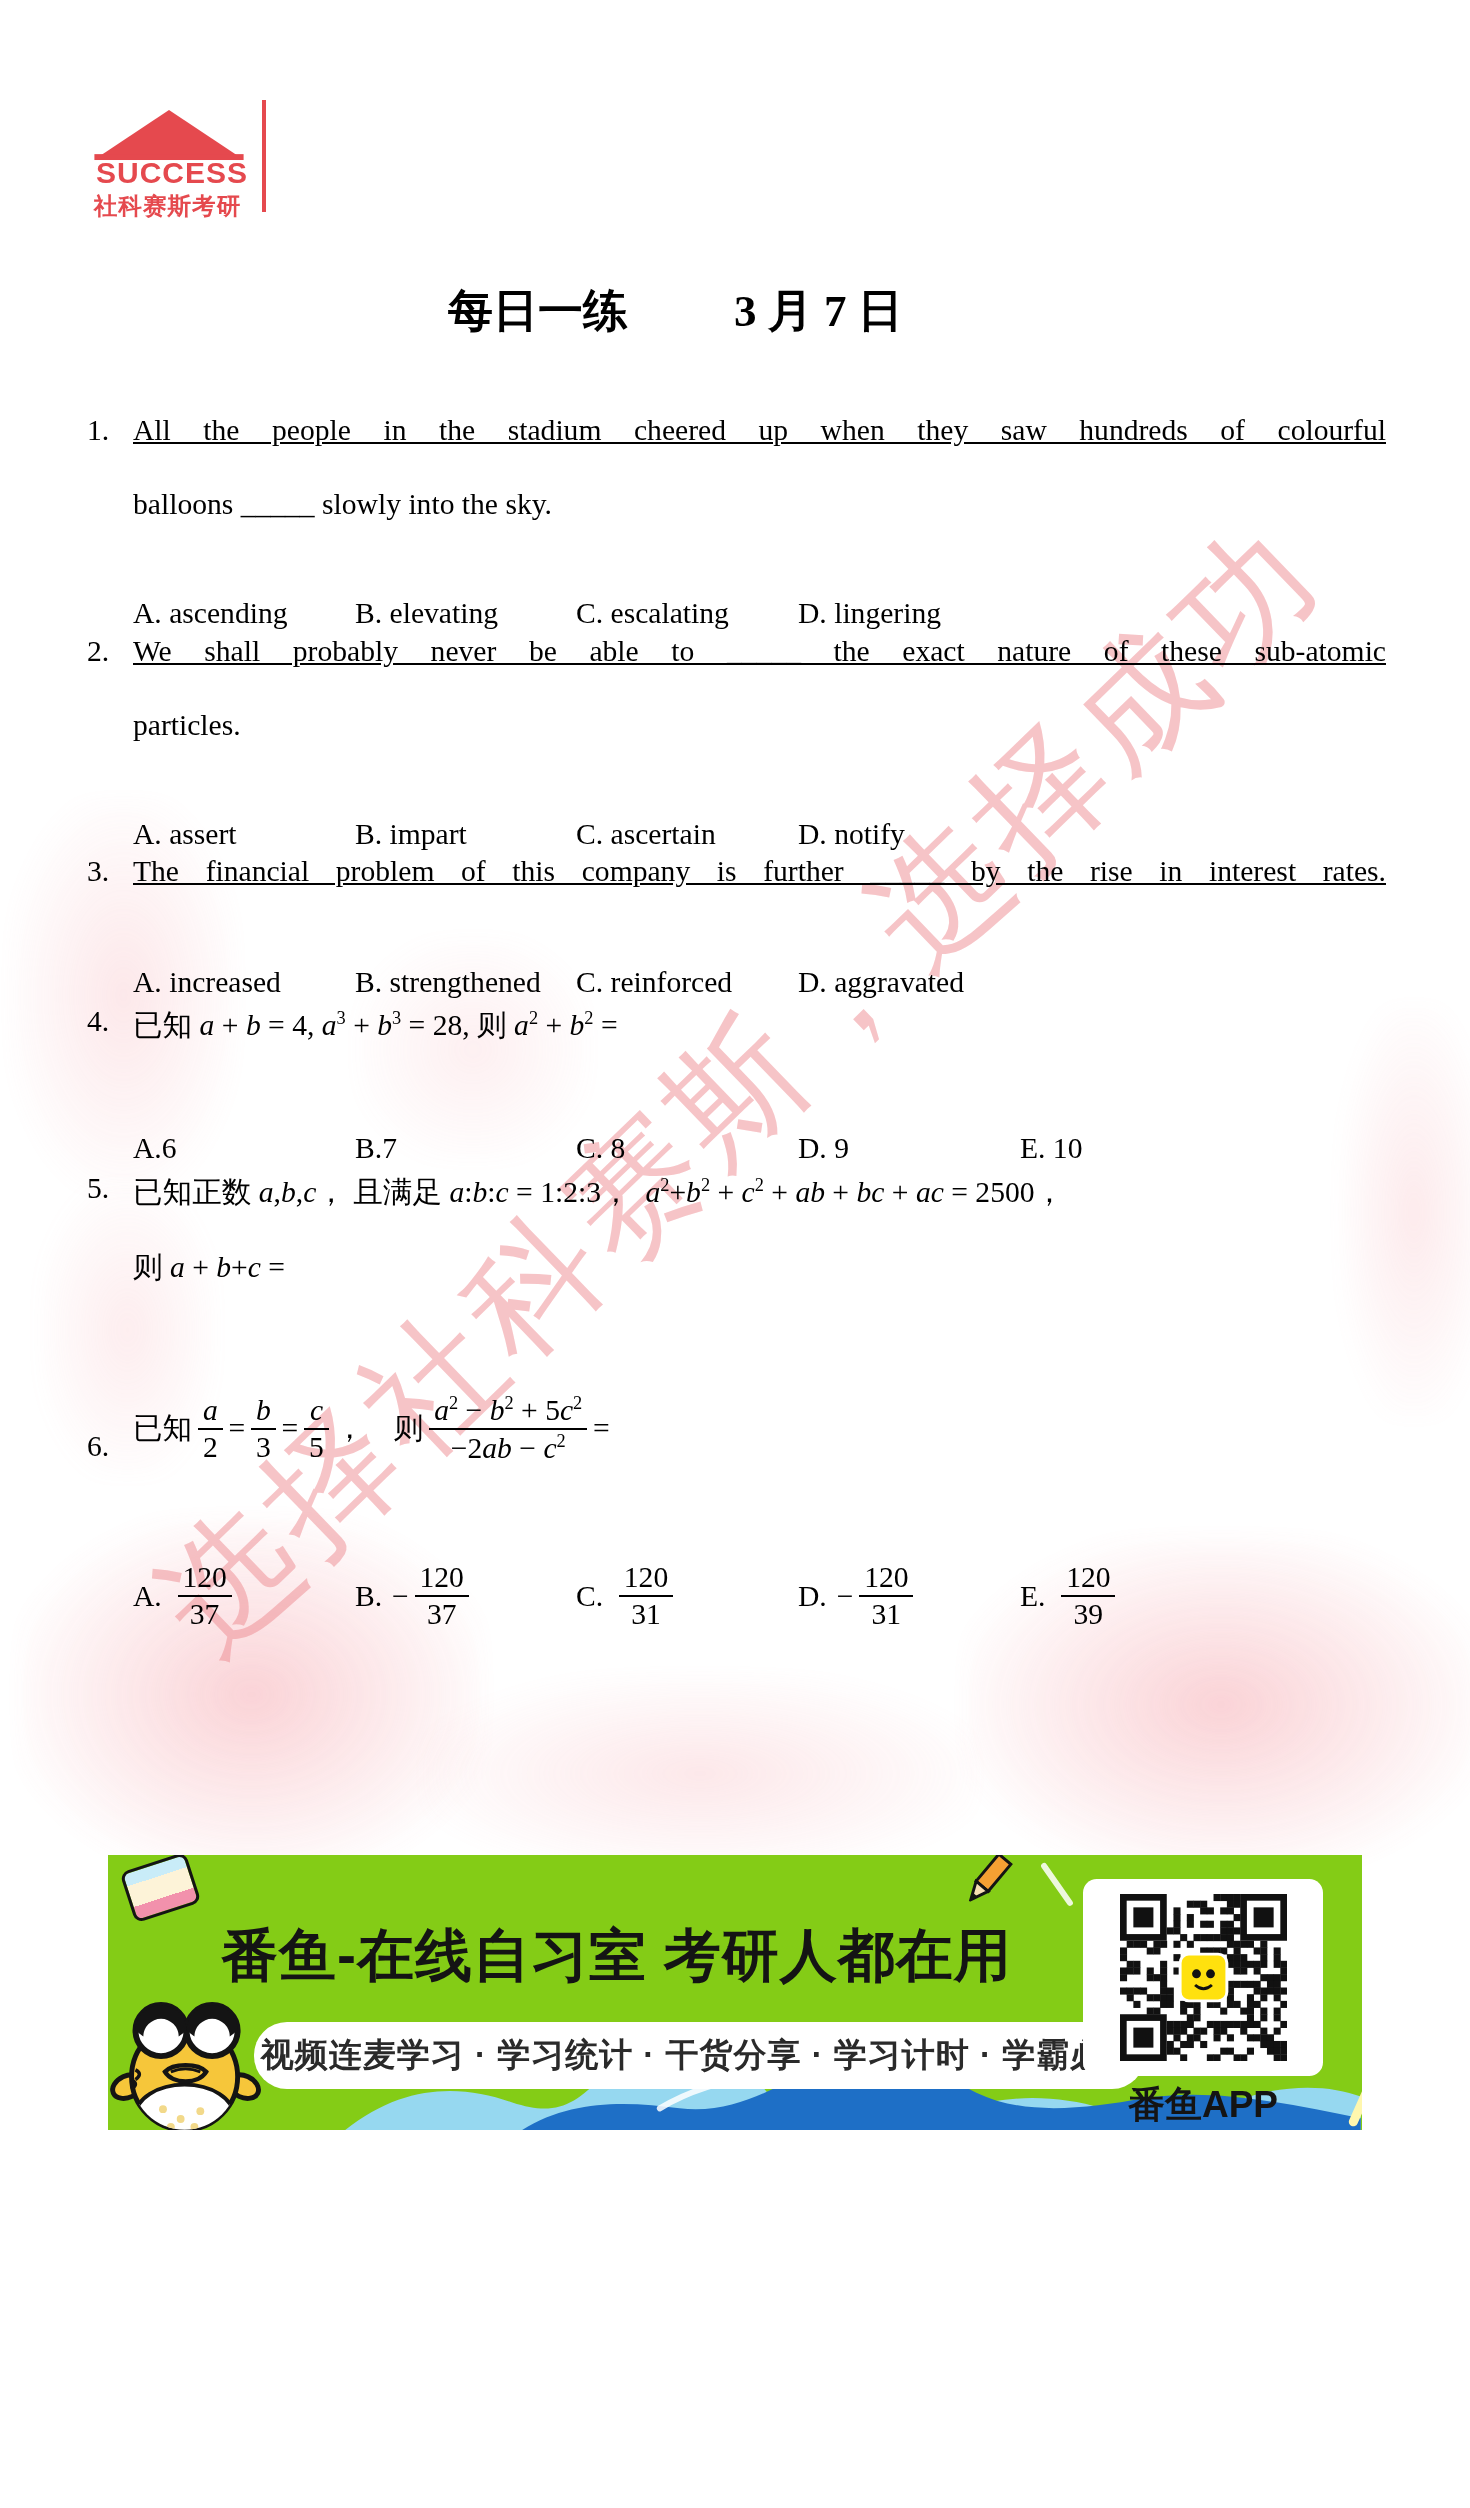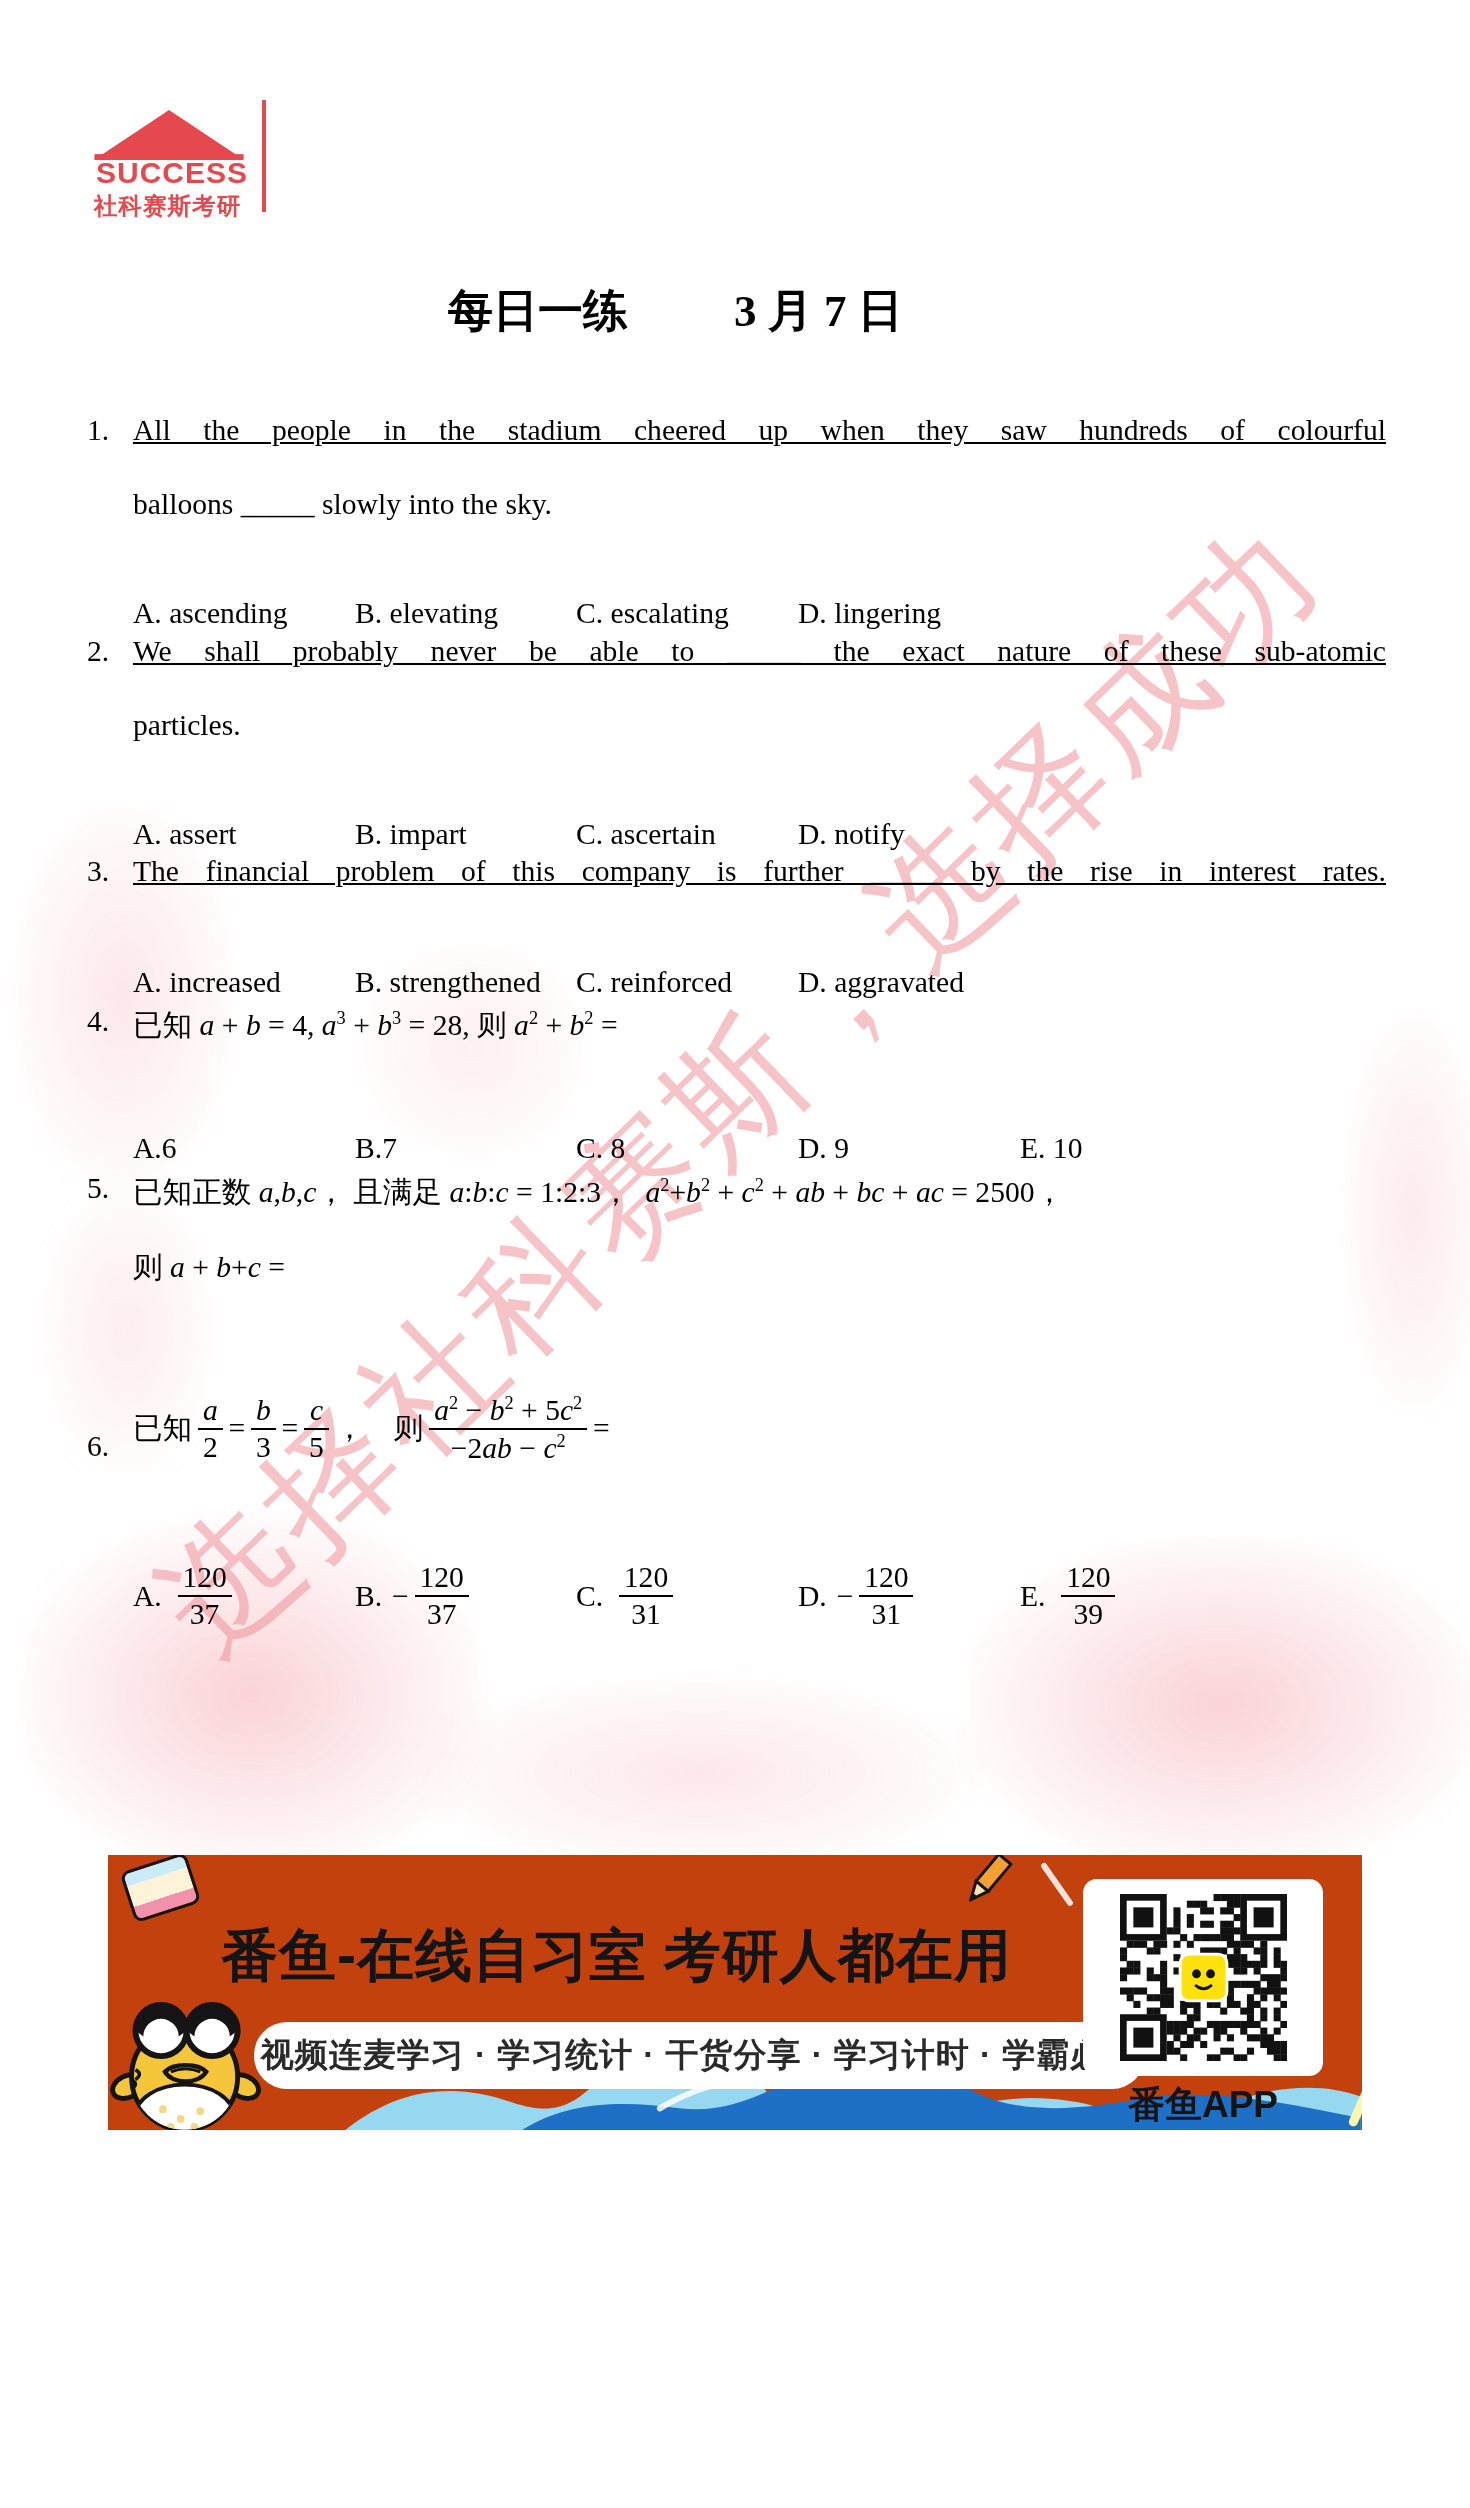--- a/index.html
+++ b/index.html
@@ -175,21 +175,21 @@
     <span class="opt opt6 c3">D. −<span class="fr">
           <span class="nu">120</span>
           <span class="de">31</span>
         </span></span>
     <span class="opt opt6 c4">E. <span class="fr">
           <span class="nu">120</span>
           <span class="de">39</span>
         </span></span>
   </div>
 
-  <div class="banner" style="background: #c2410c;">
+  <div class="banner" style="background: #84cc16;">
 
     <svg class="waves" width="1254" height="116" viewBox="0 0 1273 118">
       <path d="M300,118 C330,96 372,96 402,118 Z" fill="#43bfe3"></path>
       <path d="M240,118 C300,70 360,72 410,90 C450,103 472,96 502,62 C527,30 562,16 602,29 C642,42 662,70 682,96 C702,114 722,118 742,118 Z" fill="#96d8f0"></path>
       <path d="M820,118 C880,82 950,78 1010,96 C1060,110 1092,110 1142,90 C1192,70 1242,72 1273,84 L1273,118 Z" fill="#96d8f0"></path>
       <path d="M420,118 C470,86 530,89 580,96 C640,103 682,70 722,54 C772,36 832,55 882,80 C932,104 992,96 1052,86 C1122,74 1202,92 1273,106 L1273,118 Z" fill="#1e6fc6"></path>
       <path d="M560,96 C620,60 700,54 762,70" stroke="rgba(255,255,255,.85)" stroke-width="6" fill="none" stroke-linecap="round"></path>
     </svg>
 
     <div class="eraser"></div>

